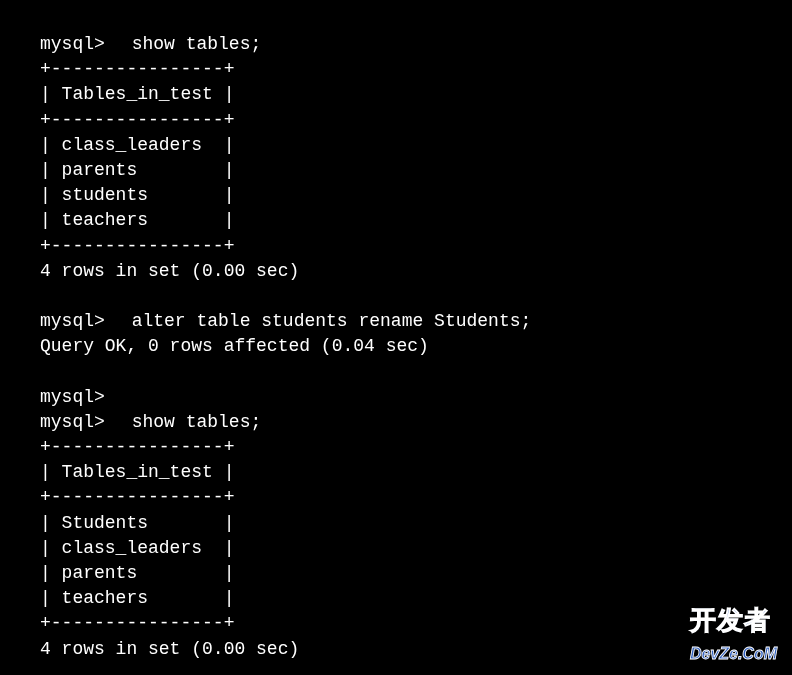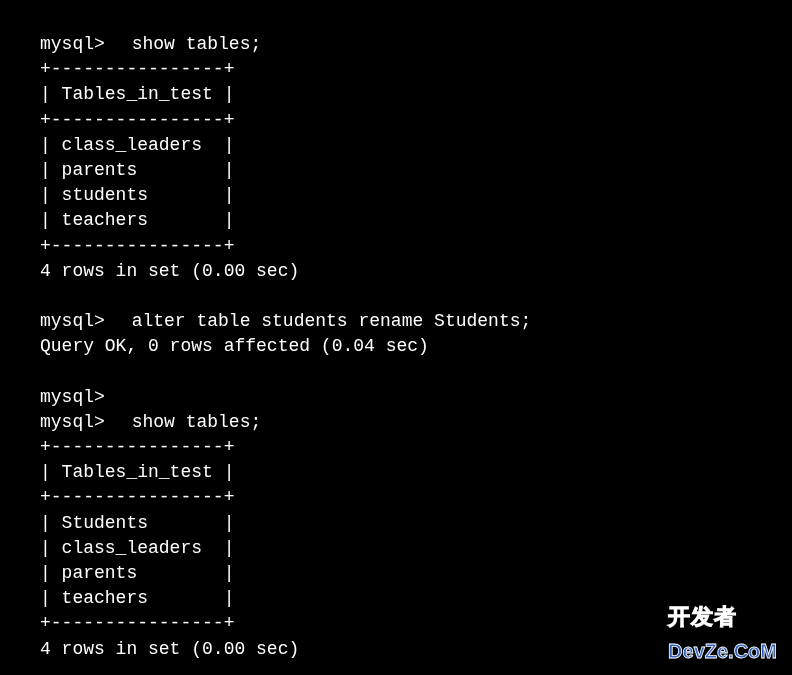--- a/index.html
+++ b/index.html
@@ -24,32 +24,33 @@
     }
     .watermark {
       position: absolute;
       bottom: 10px;
       right: 15px;
       font-family: Arial, sans-serif;
       text-align: left;
     }
     .watermark-top {
       color: #3060c0;
-      font-size: 22px;
+      font-size: 26px;
       font-weight: bold;
       -webkit-text-stroke: 1px #ffffff;
       letter-spacing: 1px;
     }
     .watermark-bottom {
       color: #3060c0;
-      font-size: 20px;
+      font-size: 16px;
       font-weight: bold;
       -webkit-text-stroke: 0.8px #ffffff;
       letter-spacing: 0px;
       margin-top: -4px;
+      font-style: italic;
     }
   </style>
 </head>
 <body>
 
 <div class="terminal"><span>mysql&gt;</span> <span>show tables;</span>
 <span>+----------------+</span>
 <span>| Tables_in_test |</span>
 <span>+----------------+</span>
 <span>| class_leaders  |</span>

